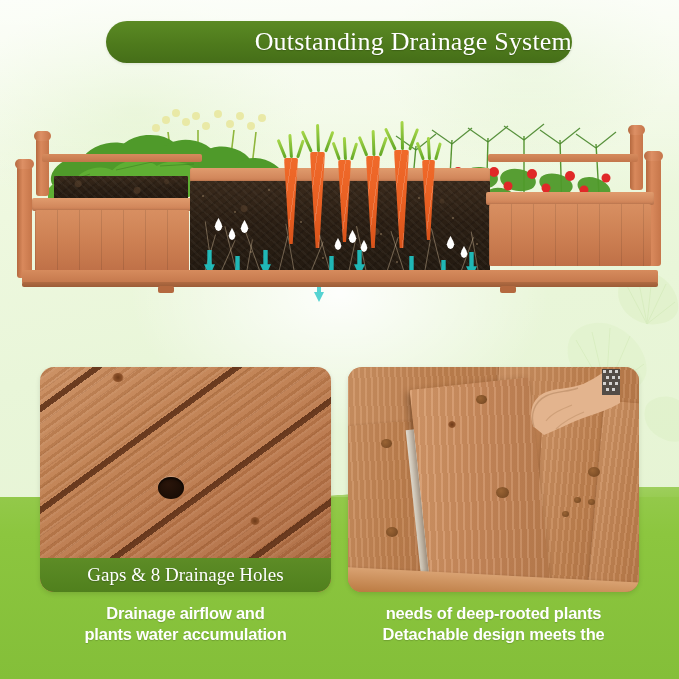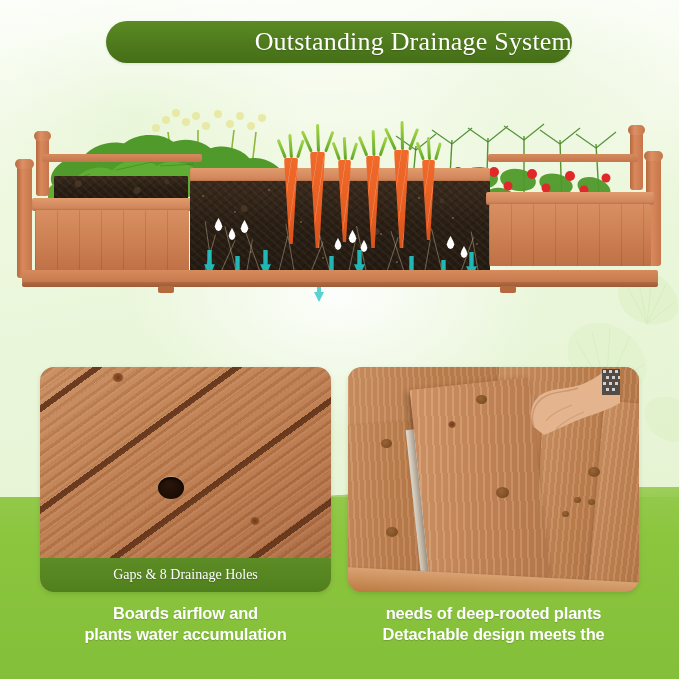--- a/index.html
+++ b/index.html
@@ -122,21 +122,21 @@
     box-shadow:0 2px 5px rgba(0,0,0,.12);
   }
   .caption-bar{
     position:absolute;left:0;bottom:0;width:291px;height:34px;
     background:linear-gradient(180deg,#5d8c26 0%,#50801d 100%);
     border-radius:0 0 14px 14px;
     display:flex;align-items:center;justify-content:center;
     z-index:6;
   }
   .caption-text{
-    color:#ffffff;font-family:"Liberation Serif",serif;font-size:14px;white-space:nowrap;
+    color:#ffffff;font-family:"Liberation Serif",serif;font-size:19px;white-space:nowrap;
     text-shadow:0 1px 1px rgba(0,0,0,.22);
   }
   .card-sub{
     margin-top:11px;text-align:center;color:#ffffff;
     font-family:"Liberation Sans",sans-serif;font-weight:bold;font-size:16.5px;
     line-height:21px;letter-spacing:-.2px;
     text-shadow:0 1px 1px rgba(0,0,0,.16);
   }
 
   
@@ -466,21 +466,21 @@
       <div class="planks-diag"></div>
       <div class="plank-grain"></div>
       <span class="knot" style="left:72px;top:6px;width:12px;height:9px;"></span>
       <span class="knot" style="left:210px;top:150px;width:10px;height:8px;"></span>
       <span class="hole" style="left:118px;top:110px;"></span>
       <div class="caption-bar">
         <span class="caption-text">Gaps &amp; 8 Drainage Holes</span>
       </div>
     </div>
     <div class="card-sub">
-      <div>Boards airflow and</div>
+      <div>Drainage airflow and</div>
       <div>plants water accumulation</div>
     </div>
   </div>
 
   <div class="card" style="left:348px;top:367px;">
     <div class="card-photo">
       <div class="boards-bg"></div>
 
       <div class="board" style="left:-6px;top:-4px;width:180px;height:58px;transform:rotate(-4deg);"></div>
       <div class="board" style="left:150px;top:-8px;width:160px;height:62px;transform:rotate(2deg);"></div>

